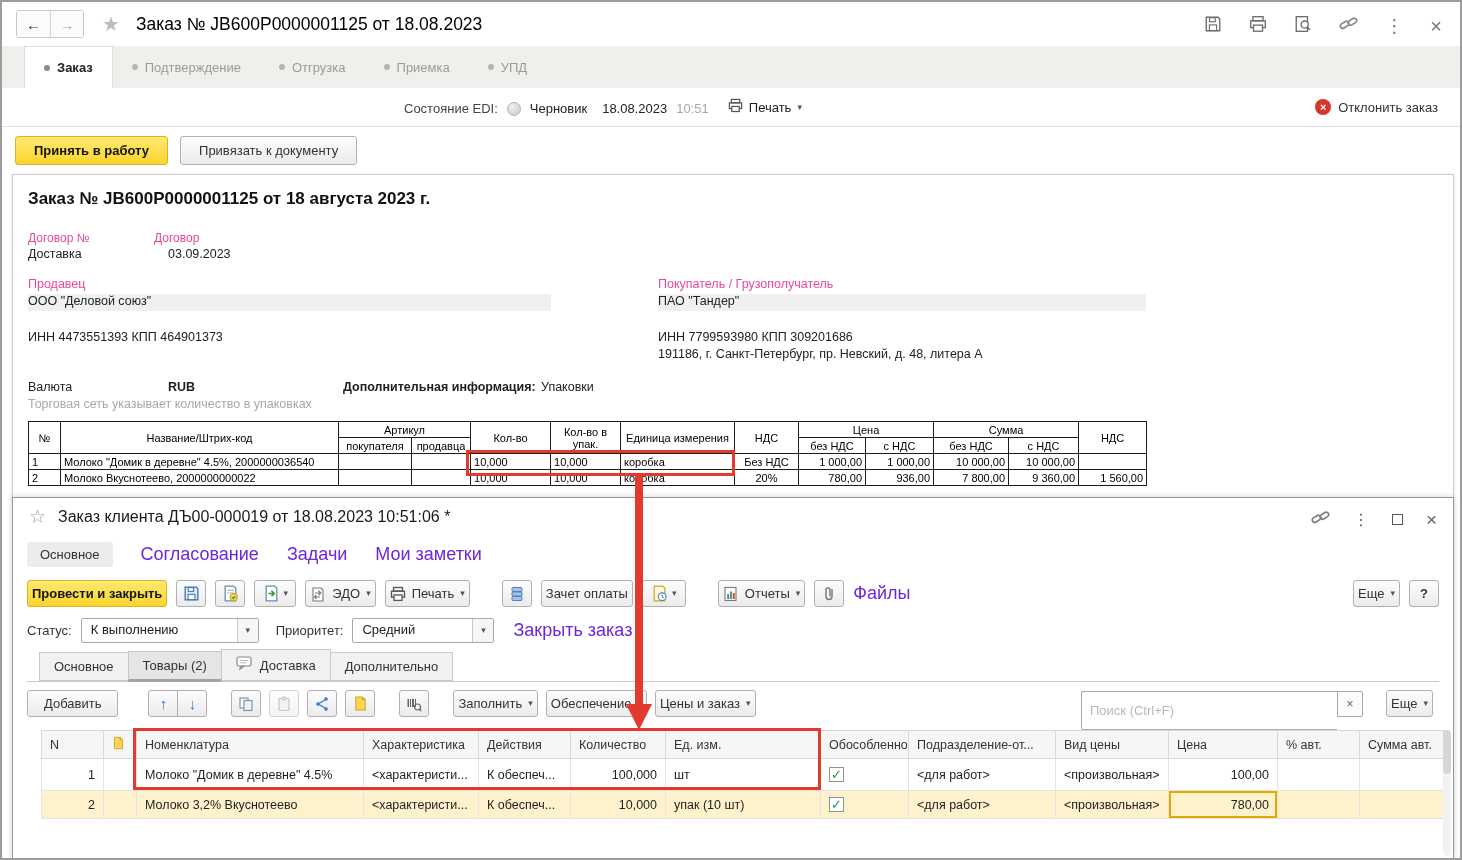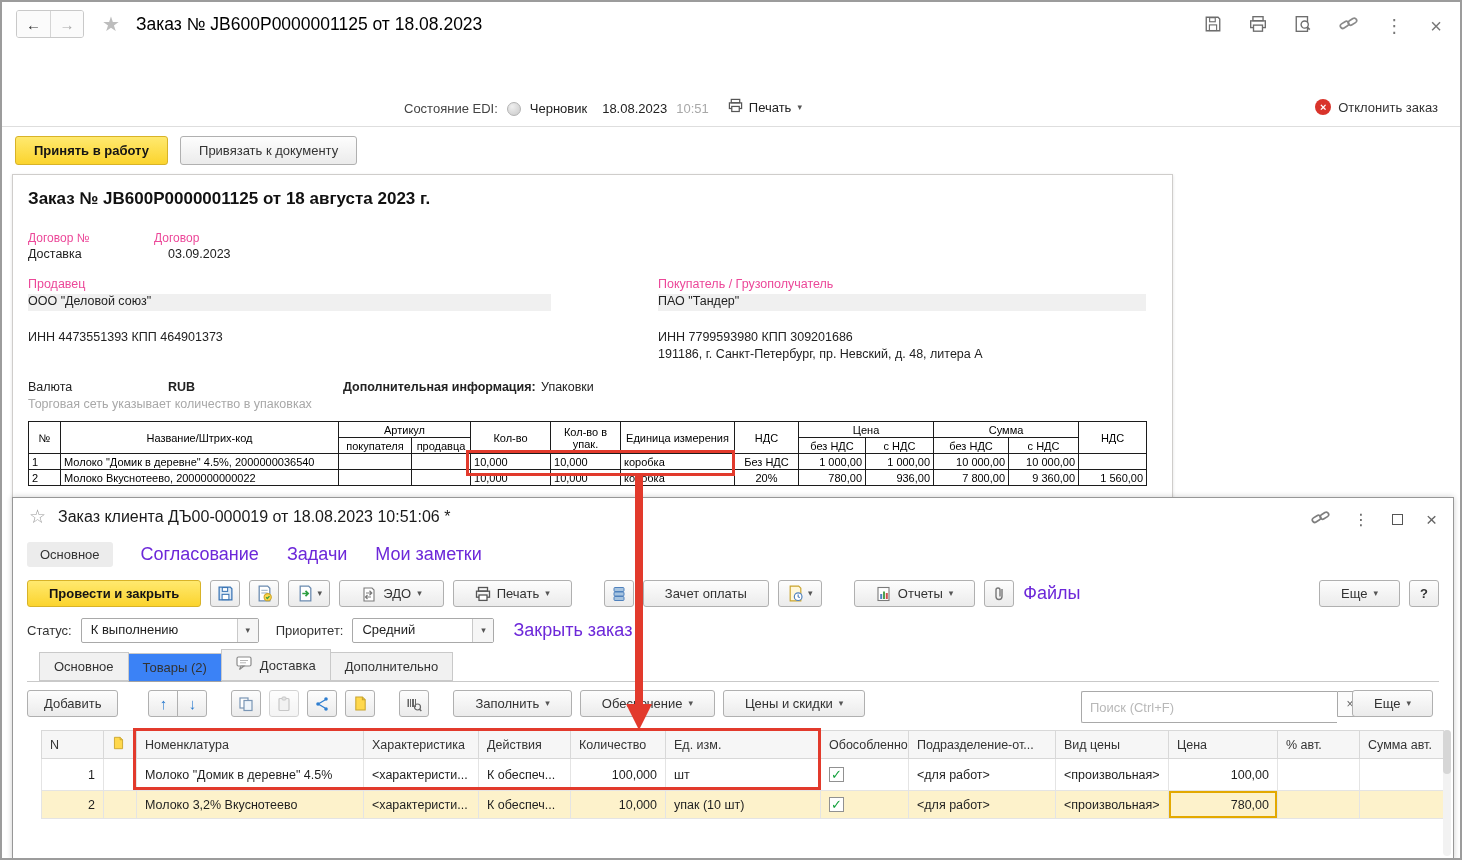--- a/index.html
+++ b/index.html
@@ -3,21 +3,21 @@
 <meta charset="utf-8">
 <style>
   html,body{margin:0;padding:0;background:#fff;}
   *{box-sizing:border-box;}
   #screen{
     position:relative;width:1462px;height:860px;
     border:2px solid #9c9c9c;background:#fff;overflow:hidden;
     font-family:"Liberation Sans","DejaVu Sans",sans-serif;color:#1f1f1f;
   }
   
-  .btn{display:inline-flex;align-items:center;gap:6px;height:27px;padding:0 21px;
+  .btn{display:inline-flex;align-items:center;gap:6px;height:27px;padding:0 4px;
     background:linear-gradient(#fdfdfd,#ebebeb);border:1px solid #b0b0b0;border-radius:3px;
     font-size:13px;color:#333;white-space:nowrap;cursor:default;}
   .btn-yellow{background:linear-gradient(#ffe96f,#fbd42e);border-color:#d8b328;font-weight:bold;color:#141414;}
   .iconbtn{width:30px;justify-content:center;padding:0;}
   .caret{font-size:9px;color:#555;line-height:1;}
   .link{color:#6d28d9;text-decoration-style:dashed;text-decoration-thickness:1px;text-underline-offset:3px;font-size:18px;cursor:pointer;white-space:nowrap;}
   .select{display:inline-flex;align-items:stretch;height:25px;border:1px solid #a9a9a9;border-radius:2px;background:#fff;}
   .select .sv{padding:3px 9px;font-size:13px;color:#222;flex:1;white-space:nowrap;}
   .select .sb{width:21px;border-left:1px solid #c9c9c9;background:#f6f6f6;display:flex;align-items:center;justify-content:center;}
   .gap8{width:8px;}.gap14{width:14px;}
@@ -38,21 +38,21 @@
   .tw-status{position:absolute;left:0;top:86px;right:0;height:38px;display:flex;align-items:center;font-size:13px;}
   .edi-left{margin-left:402px;display:flex;align-items:flex-end;gap:9px;}
   .edi-ball{width:14px;height:14px;border-radius:50%;background:radial-gradient(circle at 35% 30%,#efefef,#c9c9c9);border:1px solid #b3b3b3;}
   .edi-time{color:#a8a8a8;}
   .reject{position:absolute;right:22px;display:flex;align-items:center;gap:7px;color:#333;}
   .redball{width:16px;height:16px;border-radius:50%;background:#d9342b;color:#fff;font-size:11px;font-weight:bold;display:flex;align-items:center;justify-content:center;line-height:1;}
   .tw-sep{position:absolute;left:0;top:124px;right:0;border-top:1px solid #dedede;}
   .tw-actions{position:absolute;left:13px;top:134px;display:flex;gap:12px;}
   .tw-actions .btn{height:29px;padding:0 18px;}
   
-  .doc{position:absolute;left:10px;top:172px;width:1161px;height:325px;background:#fff;border:1px solid #cfcdcb;box-shadow:0 1px 3px rgba(0,0,0,.12);padding-left:40px;}
+  .doc{position:absolute;left:10px;top:172px;width:1442px;height:325px;background:#fff;border:1px solid #cfcdcb;box-shadow:0 1px 3px rgba(0,0,0,.12);padding-left:40px;}
   .doc .abs{position:absolute;}
   .doc-title{left:15px;top:14px;font-size:17px;font-weight:bold;color:#111;}
   .lab{font-size:12px;color:#ec4899;}
   .val{font-size:12.5px;color:#222;}
   .strip{background:#f0f0f0;}
   .doc-note{font-size:12.5px;color:#a8a8a8;}
   table.doctab{border-collapse:collapse;table-layout:fixed;width:1118px;}
   table.doctab th,table.doctab td{border:1px solid #1c1c1c;font-size:11px;font-weight:normal;padding:0 3px;overflow:hidden;white-space:nowrap;color:#000;}
   table.doctab th{text-align:center;height:16px;line-height:12px;white-space:normal;}
   table.doctab td{height:16px;}
@@ -64,28 +64,28 @@
   .bw-title{left:45px;top:10px;font-size:16px;color:#1a1a1a;}
   .bw-icons{right:16px;top:10px;display:flex;gap:23px;align-items:center;color:#555;}
   .sq{width:11px;height:11px;border:1.5px solid #555;}
   .bw-nav{left:14px;top:42px;display:flex;gap:28px;align-items:center;height:28px;}
   .chip{background:#ececec;border-radius:3px;padding:5px 13px;font-size:13px;color:#333;}
   .bw-toolbar{left:14px;top:82px;right:14px;display:flex;gap:9px;align-items:center;}
   .spacer{flex:1;}
   .bw-statusrow{left:14px;top:120px;display:flex;gap:9px;align-items:center;font-size:13px;color:#333;}
   .bw-tabs{left:14px;top:154px;right:14px;display:flex;align-items:flex-end;border-bottom:1px solid #c9c9c9;height:30px;padding-left:12px;}
   .bw-tab{display:flex;align-items:center;gap:7px;padding:6px 14px 6px;font-size:13px;color:#333;background:#f1f1f1;border:1px solid #c9c9c9;margin-right:-1px;}
-  .bw-tab.active{background:#3b82f6;margin-bottom:-1px;border-bottom:1px solid #a3a3a3;}
+  .bw-tab.active{background:#e5e5e5;margin-bottom:-1px;border-bottom:3px solid #a3a3a3;}
   .bw-toolbar2{left:14px;top:192px;display:flex;gap:8px;align-items:center;}
   .joined{display:flex;}
   .joined .iconbtn:first-child{border-top-right-radius:0;border-bottom-right-radius:0;}
   .joined .iconbtn:last-child{border-top-left-radius:0;border-bottom-left-radius:0;margin-left:-1px;}
   .bluearrow{color:#2f7ed0;font-size:15px;font-weight:bold;line-height:1;}
   .search{right:90px;top:193px;display:flex;}
-  .search input{width:256px;height:32px;border:1px solid #a9a9a9;border-right:none;padding:12px 8px;font-size:13px;color:#333;font-family:inherit;border-radius:2px 0 0 2px;outline:none;}
+  .search input{width:256px;height:39px;border:1px solid #a9a9a9;border-right:none;padding:12px 8px;font-size:13px;color:#333;font-family:inherit;border-radius:2px 0 0 2px;outline:none;}
   .search input::placeholder{color:#b8b8b8;}
   .search .clear{width:26px;height:26px;border:1px solid #a9a9a9;background:#fbfbfb;display:flex;align-items:center;justify-content:center;font-size:12px;color:#666;border-radius:0 2px 2px 0;}
   .more-btn{right:20px;top:192px;}
   table.grid{position:absolute;left:28px;top:232px;border-collapse:collapse;table-layout:fixed;width:1402px;}
   table.grid th{background:#f6f6f6;border:1px solid #d8d8d8;font-weight:normal;text-align:left;padding:5px 8px;font-size:12.5px;color:#333;white-space:nowrap;overflow:hidden;height:27px;}
   table.grid td{border:1px solid #e4e4e4;padding:5px 8px;font-size:12.5px;color:#1f1f1f;white-space:nowrap;overflow:hidden;}
   table.grid tr.r1 td{height:32px;}
   table.grid tr.r2 td{height:28px;background:#fdf2cb;}
   .grayval{color:#b4b4b4;}
   .cellnum{text-align:right;}
@@ -131,20 +131,42 @@
             <g fill="none" stroke="#8a8a8a" stroke-width="1.6">
               <rect x="1" y="8" width="8.5" height="4.6" rx="2.3" transform="rotate(-32 5.2 10.3)"></rect>
               <rect x="8.5" y="5" width="8.5" height="4.6" rx="2.3" transform="rotate(-32 12.7 7.3)"></rect>
             </g>
           </svg></span>
       <span class="txticon">⋮</span>
       <span class="txticon" style="font-size:20px;">×</span>
     </div>
   </div>
 
+  <div class="tw-tabs">
+    <div class="tw-tab active">
+        <span class="dot"></span>
+        <span>Заказ</span>
+      </div>
+    <div class="tw-tab">
+        <span class="dot"></span>
+        <span>Подтверждение</span>
+      </div>
+    <div class="tw-tab">
+        <span class="dot"></span>
+        <span>Отгрузка</span>
+      </div>
+    <div class="tw-tab">
+        <span class="dot"></span>
+        <span>Приемка</span>
+      </div>
+    <div class="tw-tab">
+        <span class="dot"></span>
+        <span>УПД</span>
+      </div>
+  </div>
 
   <div class="tw-status">
     <div class="edi-left">
       <span style="color:#444;">Состояние EDI:</span>
       <span class="edi-ball"></span>
       <span style="color:#222;">Черновик</span>
       <span style="margin-left:6px;color:#222;">18.08.2023</span>
       <span class="edi-time">10:51</span>
       <span style="margin-left:10px;display:flex;align-items:center;gap:6px;">
         <span><svg width="15" height="15" viewBox="0 0 16 16">
@@ -460,21 +482,21 @@
       <div class="gap8"></div>
       <div class="btn">
           <span>Заполнить</span>
           <span class="caret">▾</span>
         </div>
       <div class="btn">
           <span>Обеспечение</span>
           <span class="caret">▾</span>
         </div>
       <div class="btn">
-          <span>Цены и скидки</span>
+          <span>Цены и заказ</span>
           <span class="caret">▾</span>
         </div>
     </div>
     <div class="abs search">
       <input type="text" placeholder="Поиск (Ctrl+F)" style="">
       <span class="clear">×</span>
     </div>
     <div class="abs btn more-btn">
         <span>Еще</span>
         <span class="caret">▾</span>

